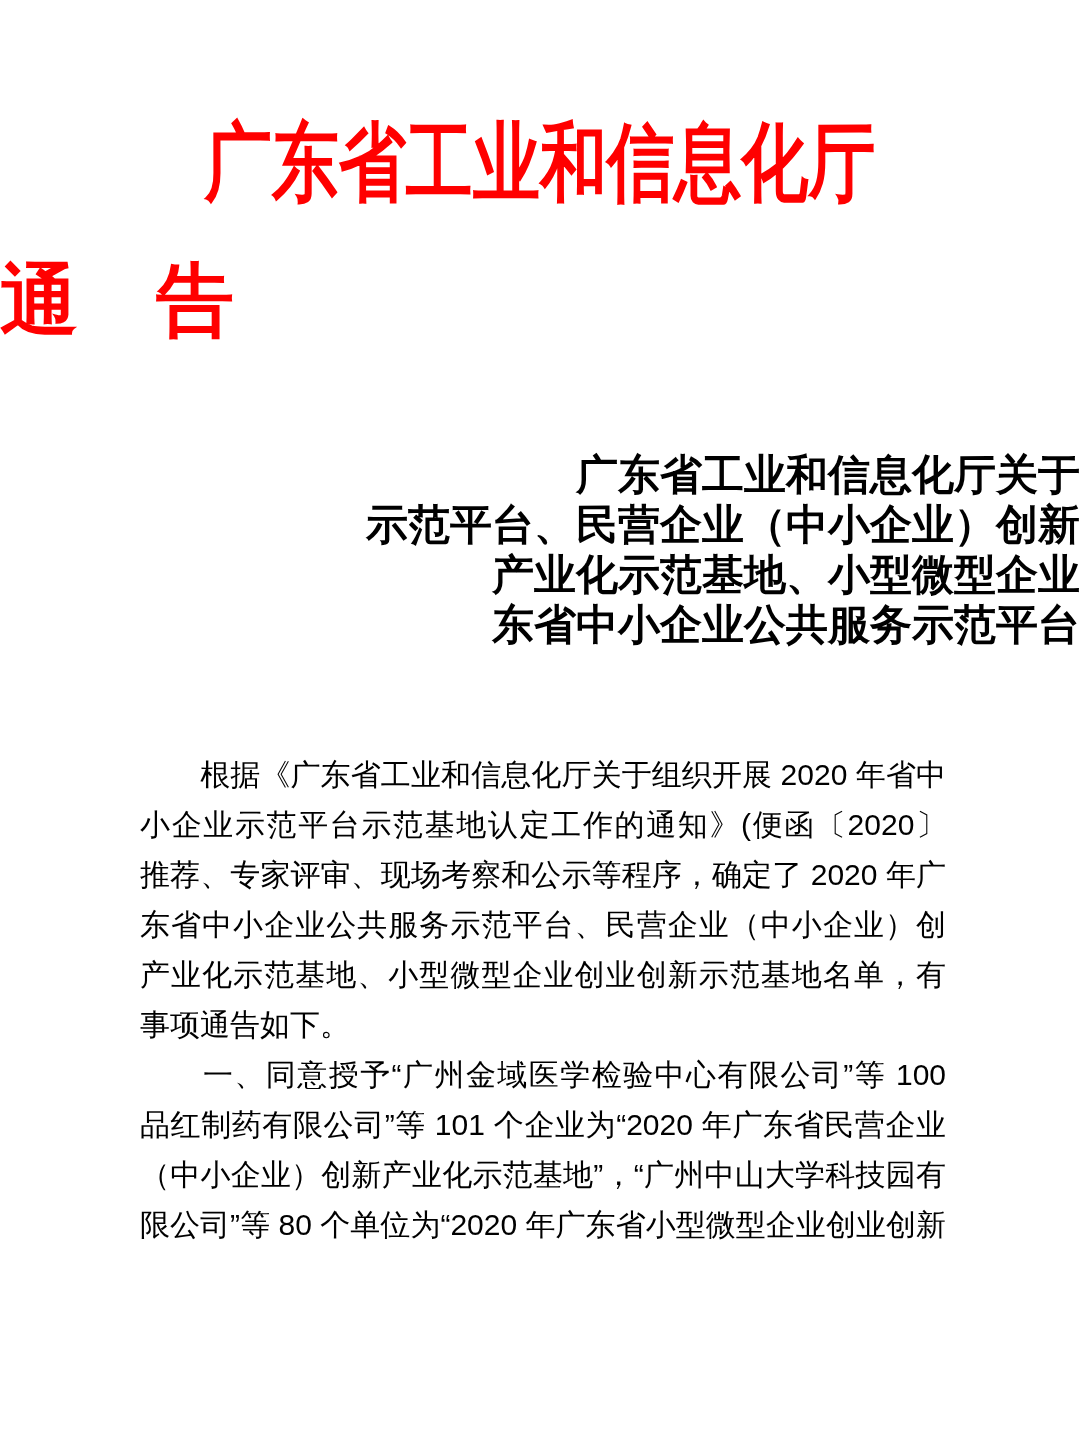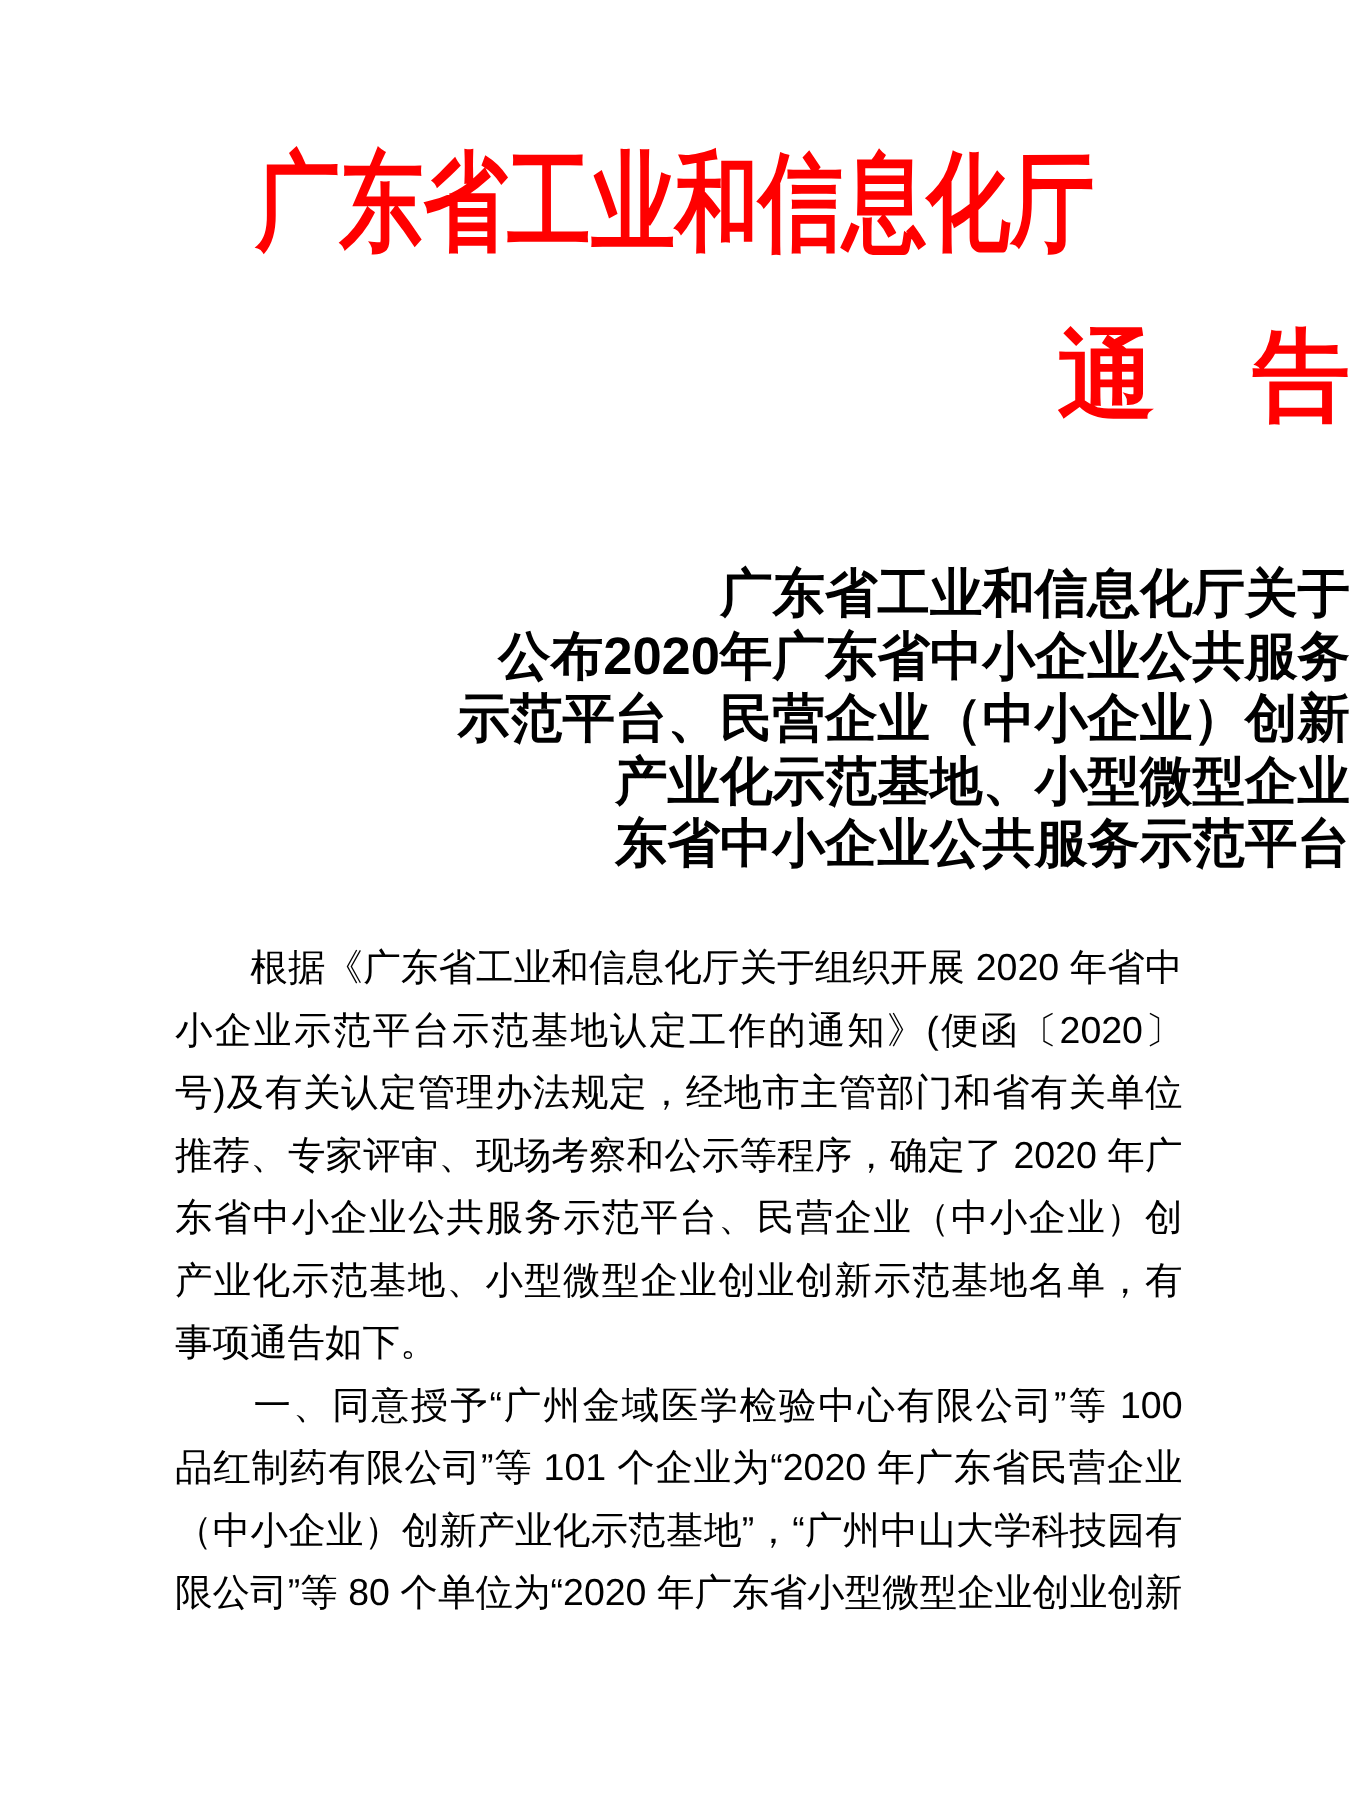--- a/index.html
+++ b/index.html
@@ -29,21 +29,21 @@
     color: var(--title-red, #ff0000);
     white-space: nowrap;
     transform: scaleX(0.78);
     transform-origin: center;
   }
   .doc-type {
     position: absolute;
     top: 243px;
     left: 0;
     width: 100%;
-    text-align: right;
+    text-align: left;
     font-size: 78px;
     line-height: 1.05;
     font-weight: 700;
     color: var(--title-red, #ff0000);
     white-space: nowrap;
   }
   .notice-title {
     position: absolute;
     top: 433px;
     left: 0;
@@ -83,32 +83,30 @@
 <body>
 
 <div class="page">
 
   <div class="org-title">广东省工业和信息化厅</div>
 
   <div class="doc-type">通　告</div>
 
   <div class="notice-title">
     <div>广东省工业和信息化厅关于</div>
-    <div>公布2020年广东省中小企业公共服务</div>
     <div>示范平台、民营企业（中小企业）创新</div>
     <div>产业化示范基地、小型微型企业</div>
     <div>东省中小企业公共服务示范平台</div>
   </div>
 
   <div class="doc-body">
 
     <div class="para">
       <div class="line">　　根据《广东省工业和信息化厅关于组织开展 2020 年省中</div>
       <div class="line">小企业示范平台示范基地认定工作的通知》(便函〔2020〕2824</div>
-      <div class="line">号)及有关认定管理办法规定，经地市主管部门和省有关单位</div>
       <div class="line">推荐、专家评审、现场考察和公示等程序，确定了 2020 年广</div>
       <div class="line">东省中小企业公共服务示范平台、民营企业（中小企业）创新</div>
       <div class="line">产业化示范基地、小型微型企业创业创新示范基地名单，有关</div>
       <div class="line para-end">事项通告如下。</div>
     </div>
 
     <div class="para">
       <div class="line">　　一、同意授予“广州金域医学检验中心有限公司”等 100 个</div>
       <div class="line">品红制药有限公司”等 101 个企业为“2020 年广东省民营企业</div>
       <div class="line">（中小企业）创新产业化示范基地”，“广州中山大学科技园有</div>

